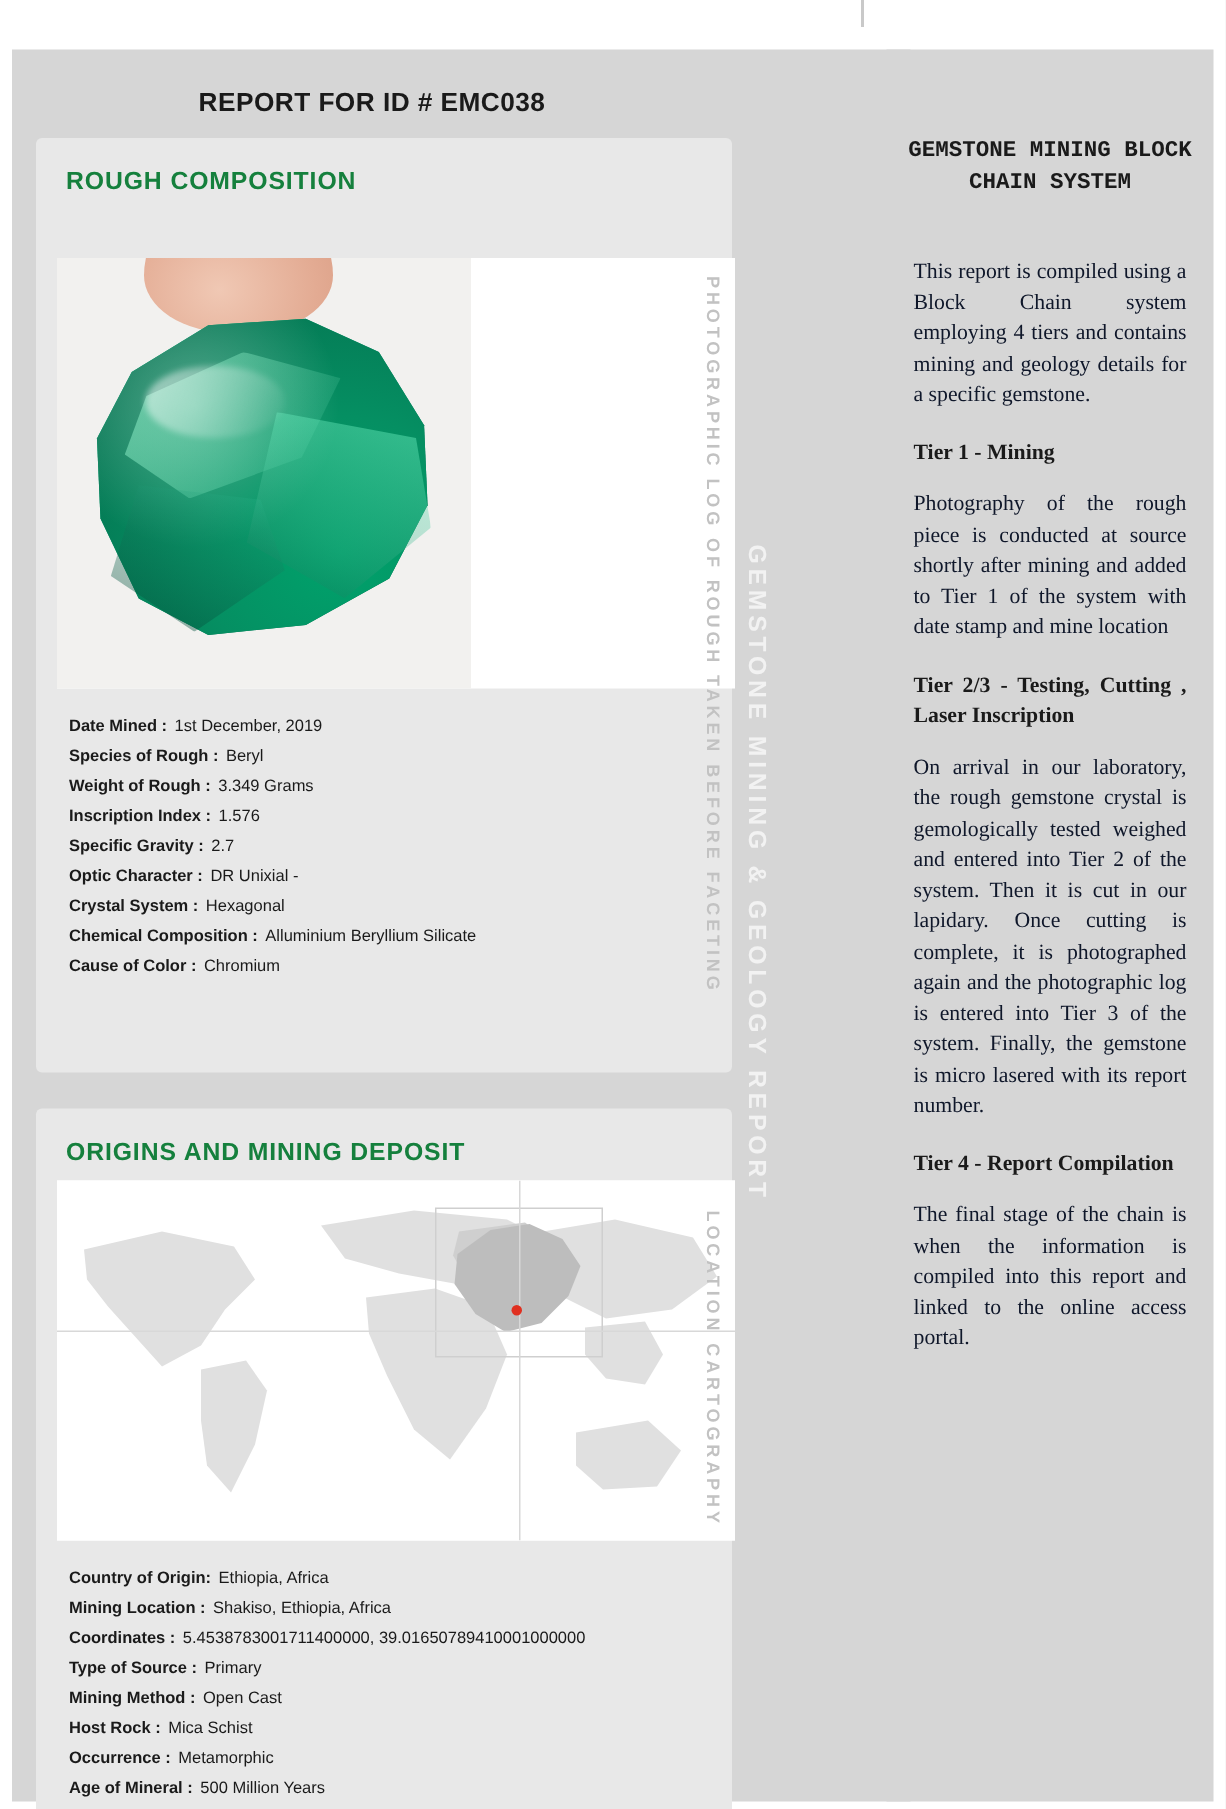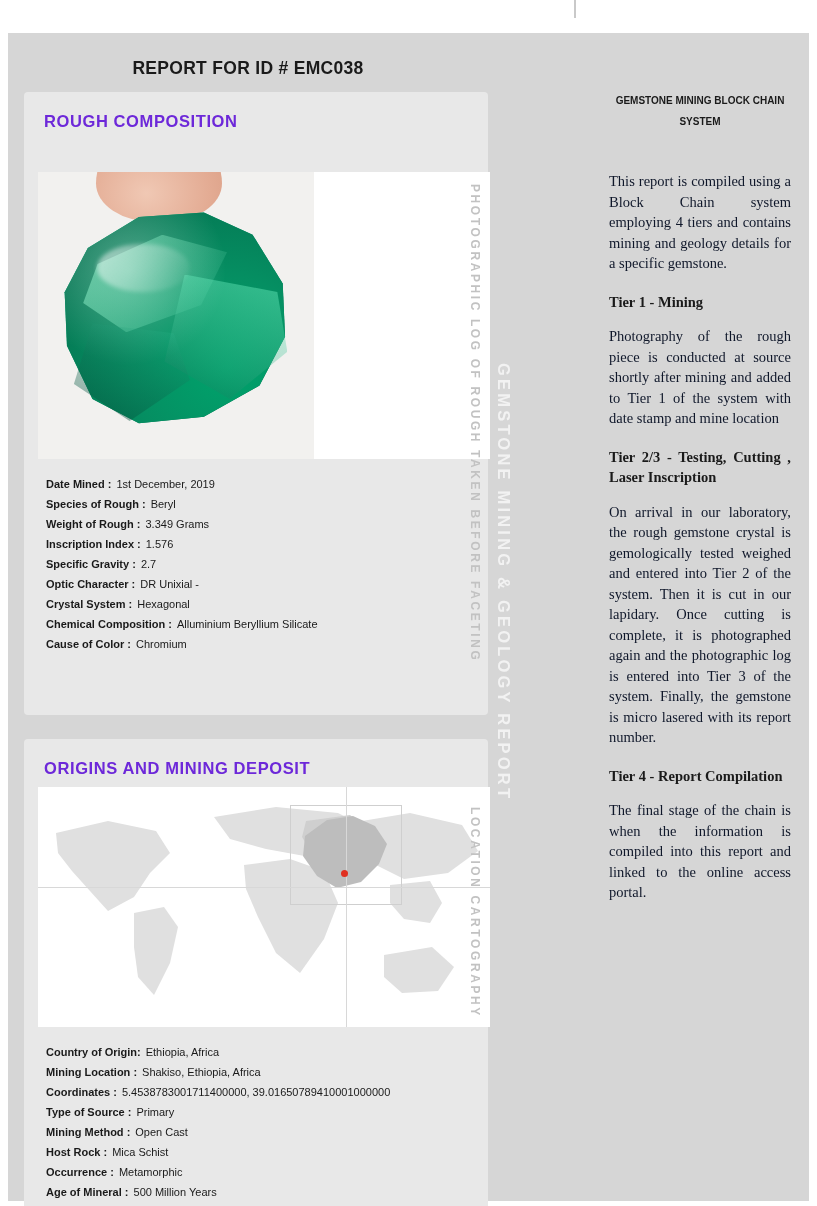--- a/index.html
+++ b/index.html
@@ -63,21 +63,21 @@
     border-radius: 4px;
   }
   .card-rough { left: 16px; top: 59px; width: 464px; height: 623px; }
   .card-origin { left: 16px; top: 706px; width: 464px; height: 482px; }
 
   .card-header {
     position: absolute;
     left: 20px; top: 20px;
     font-size: 16.5px;
     font-weight: bold;
-    color: #6d28d9;
+    color: #15803d;
     letter-spacing: 0.6px;
   }
 
   .media-box {
     position: absolute;
     background: #ffffff;
   }
   .media-rough { left: 14px; top: 80px; width: 452px; height: 287px; }
   .media-map { left: 14px; top: 48px; width: 452px; height: 240px; }
 
@@ -199,22 +199,22 @@
     position: absolute;
     left: 591px; top: 33px;
     width: 218px; height: 1168px;
     background: #d6d6d6;
   }
   .rp-title {
     position: absolute;
     left: 14px; top: 57px;
     width: 190px;
     text-align: center;
-    font-family: Liberation Sans, sans-serif;
-    font-size: 10px;
+    font-family: Liberation Mono, monospace;
+    font-size: 15px;
     font-weight: bold;
     line-height: 21px;
     color: #1a1a1a;
   }
   .rp-body {
     position: absolute;
     left: 18px; top: 138px;
     width: 182px;
   }
   .rp-para {

